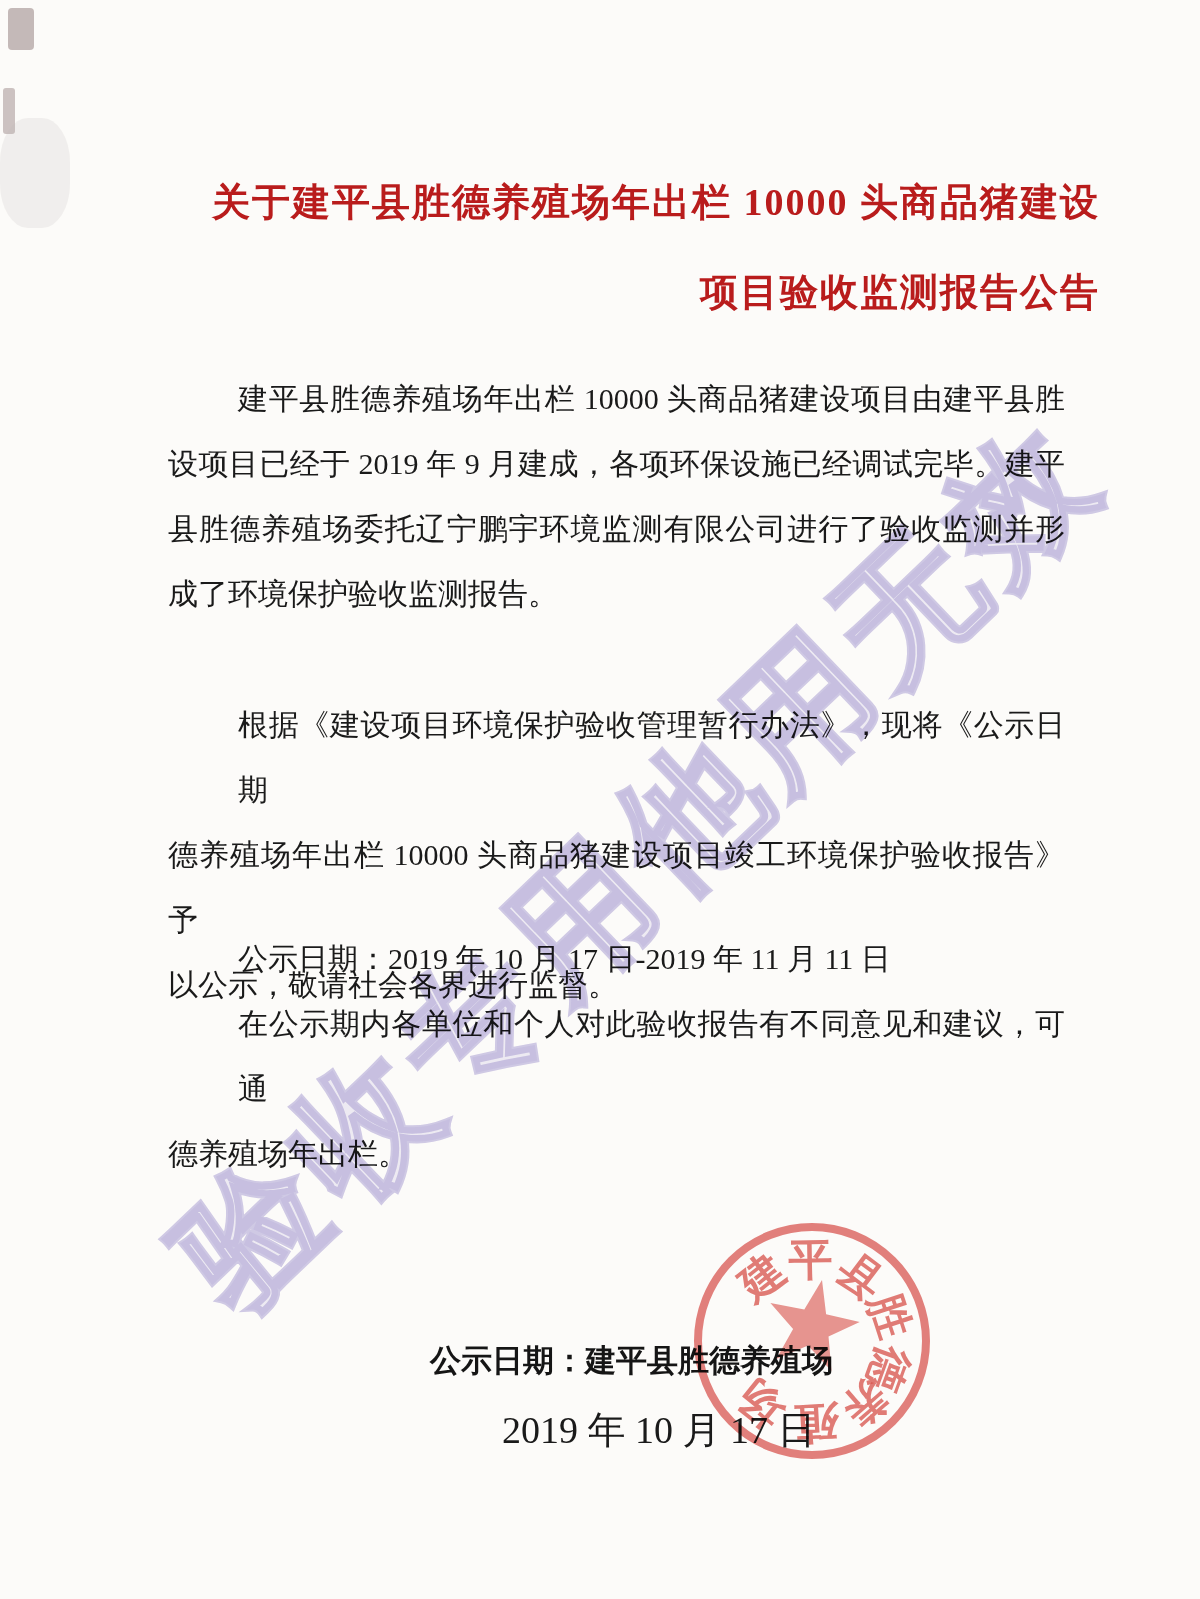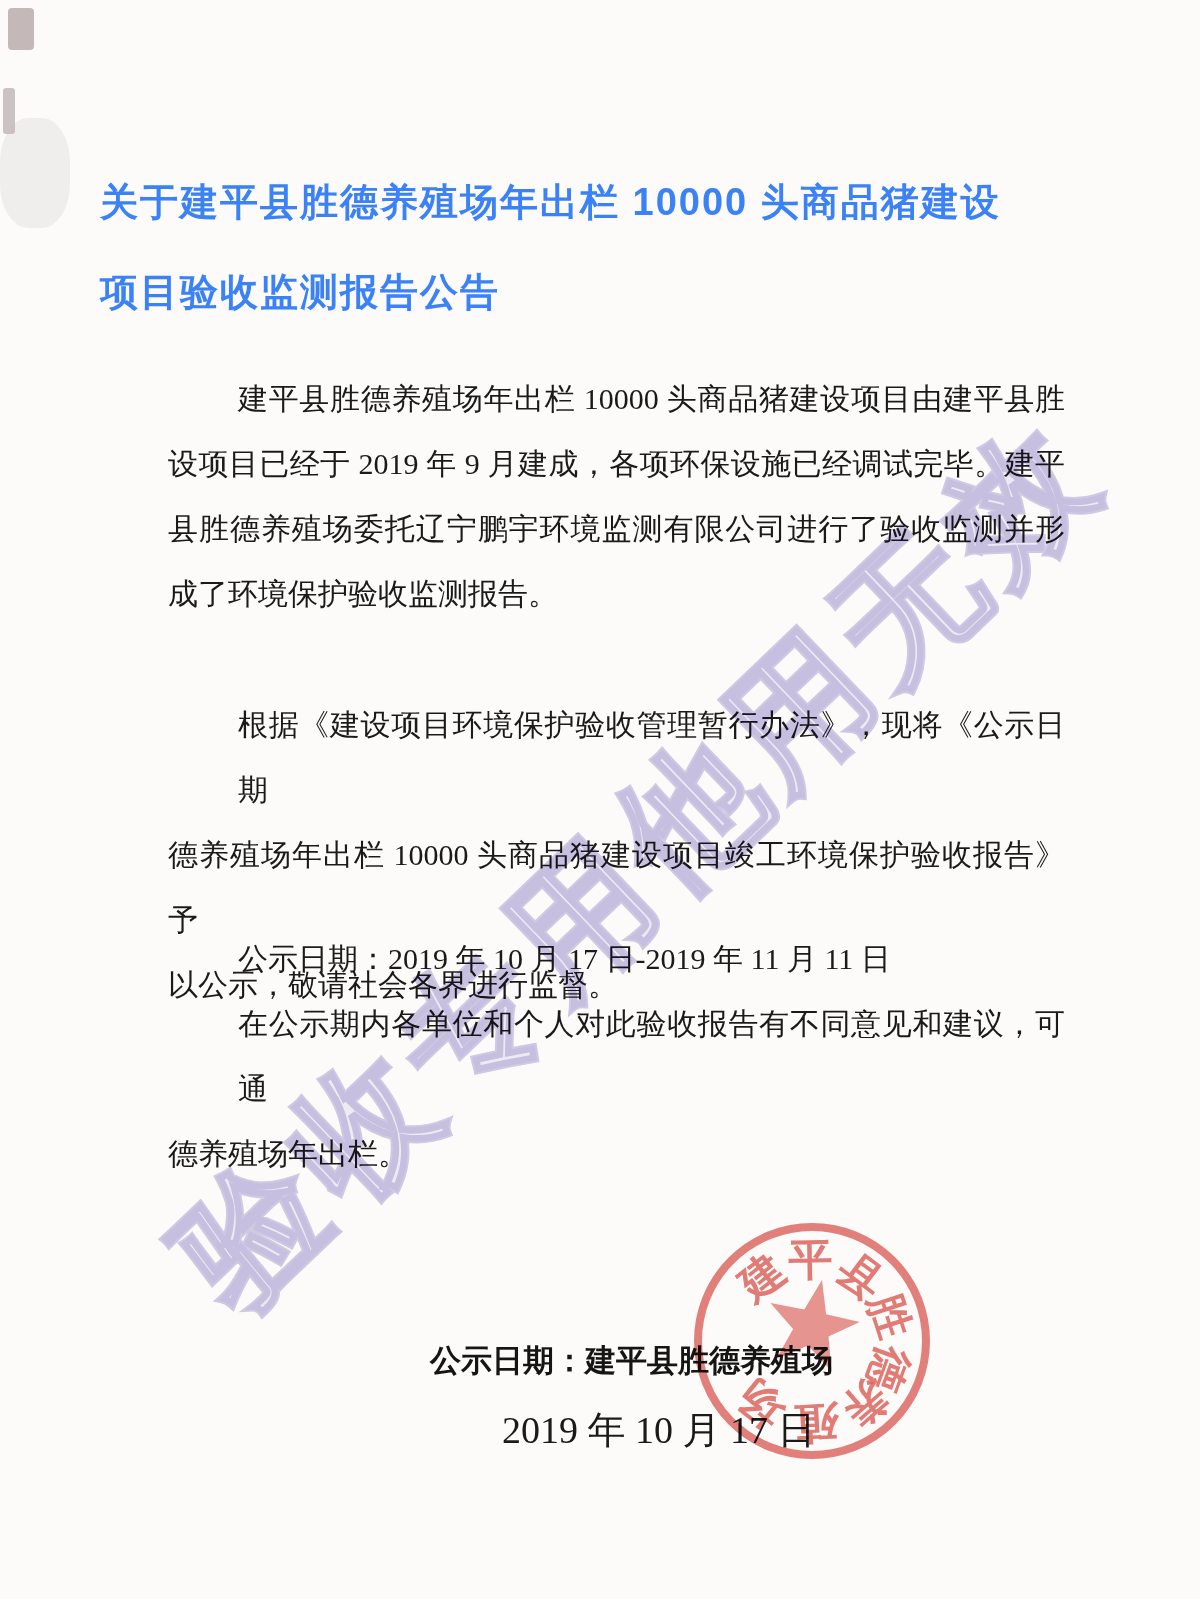--- a/index.html
+++ b/index.html
@@ -10,27 +10,27 @@
     background: #fcfbf9;
     overflow: hidden;
     font-family: "Liberation Serif", "DejaVu Serif", serif;
     color: #1c1c1c;
   }
   
   .doc-title {
     position: absolute;
     left: 100px;
     width: 1000px;
-    text-align: left;
-    font-family: Liberation Sans, sans-serif;
+    text-align: right;
+    font-family: Liberation Serif, serif;
     font-weight: bold;
     font-size: 38px;
     line-height: 48px;
     letter-spacing: 2px;
-    color: #3b82f6;
+    color: #b91c1c;
   }
   .title-1 { top: 178px; }
   .title-2 { top: 268px; }
   
   .para {
     position: absolute;
     left: 168px;
     width: 897px;
     font-size: 30px;
     line-height: 65px;

